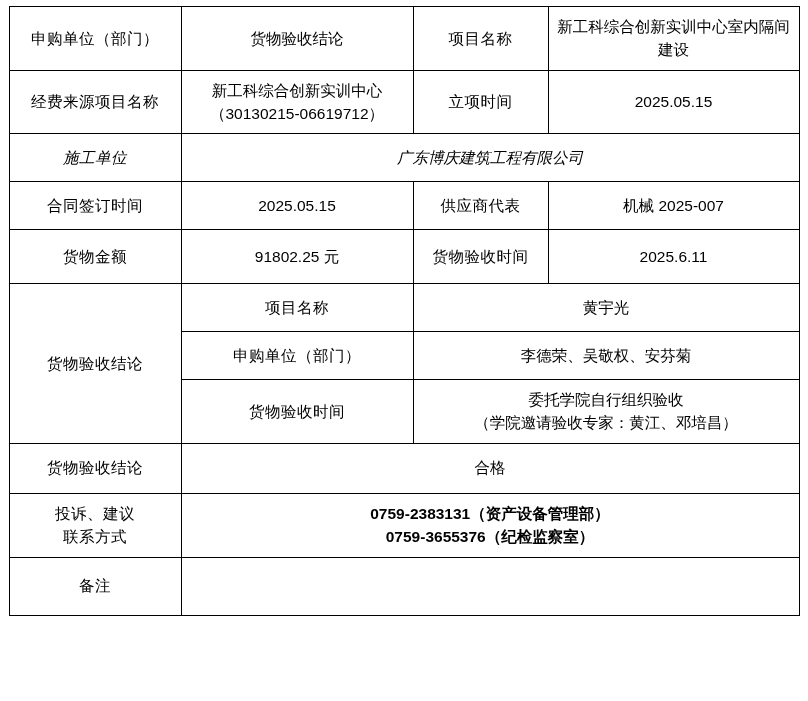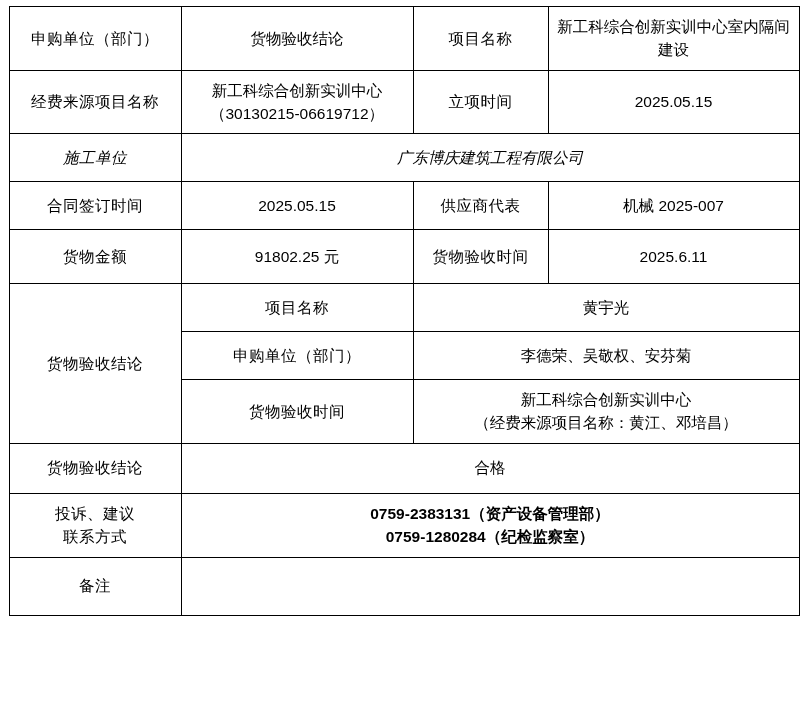--- a/index.html
+++ b/index.html
@@ -106,36 +106,36 @@
         <td class="label">项目名称</td>
         <td class="value" colspan="2">黄宇光</td>
       </tr>
       <tr class="row-sub">
         <td class="label">申购单位（部门）</td>
         <td class="value" colspan="2">李德荣、吴敬权、安芬菊</td>
       </tr>
       <tr class="row-sub-tall">
         <td class="label">货物验收时间</td>
         <td class="value two-line" colspan="2">
-          <div>新工科综合创新实训中心</div>
-          <div>（经费来源项目名称：黄江、邓培昌）</div>
+          <div>委托学院自行组织验收</div>
+          <div>（学院邀请验收专家：黄江、邓培昌）</div>
         </td>
       </tr>
       <tr class="row-concl">
         <td class="label">货物验收结论</td>
         <td class="value" colspan="3">合格</td>
       </tr>
       <tr class="row-contact">
         <td class="label two-line">
           <div>投诉、建议</div>
           <div>联系方式</div>
         </td>
         <td class="contact-lines" colspan="3">
           <div>0759-2383131（资产设备管理部）</div>
-          <div>0759-1280284（纪检监察室）</div>
+          <div>0759-3655376（纪检监察室）</div>
         </td>
       </tr>
       <tr class="row-remark">
         <td class="label">备注</td>
         <td class="value" colspan="3"></td>
       </tr>
     </tbody>
   </table>
 </div>
 

